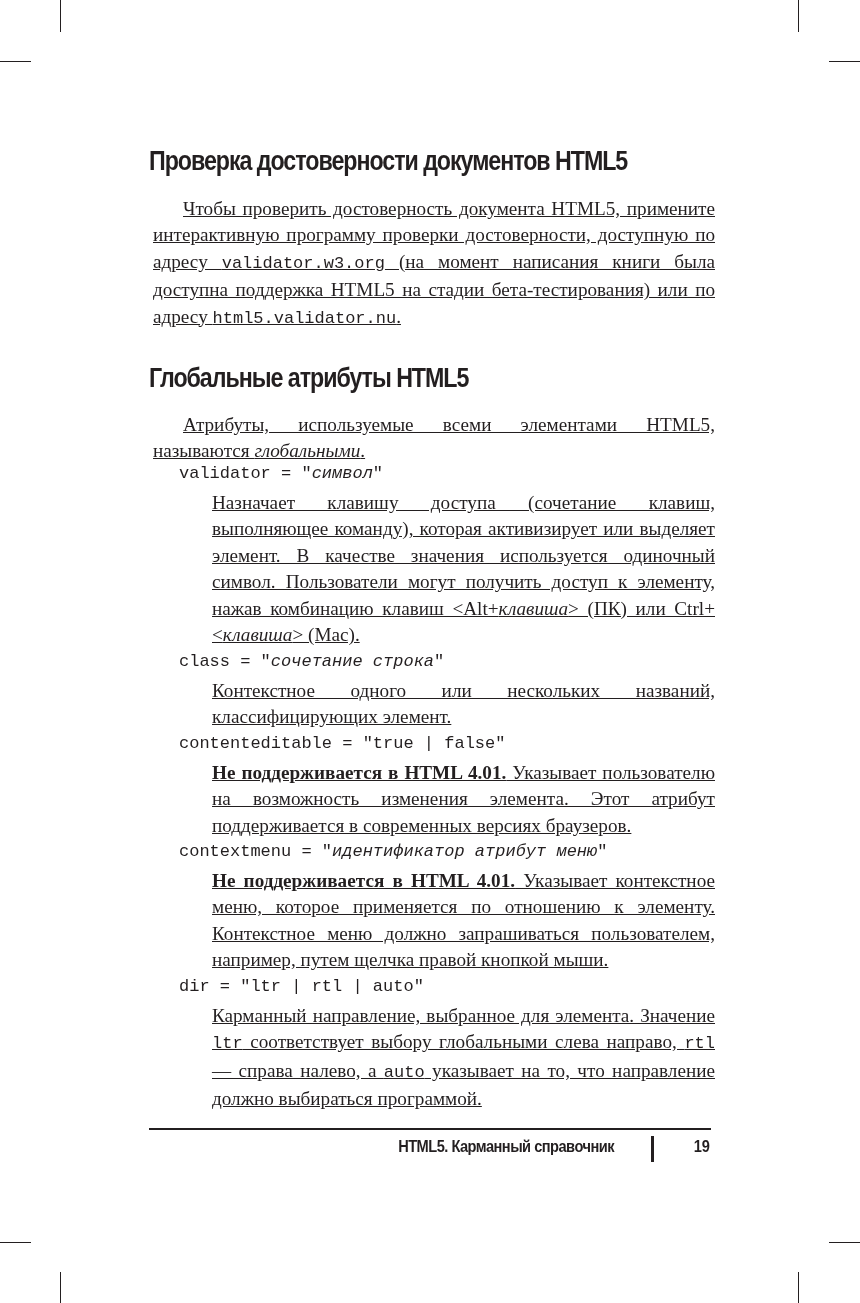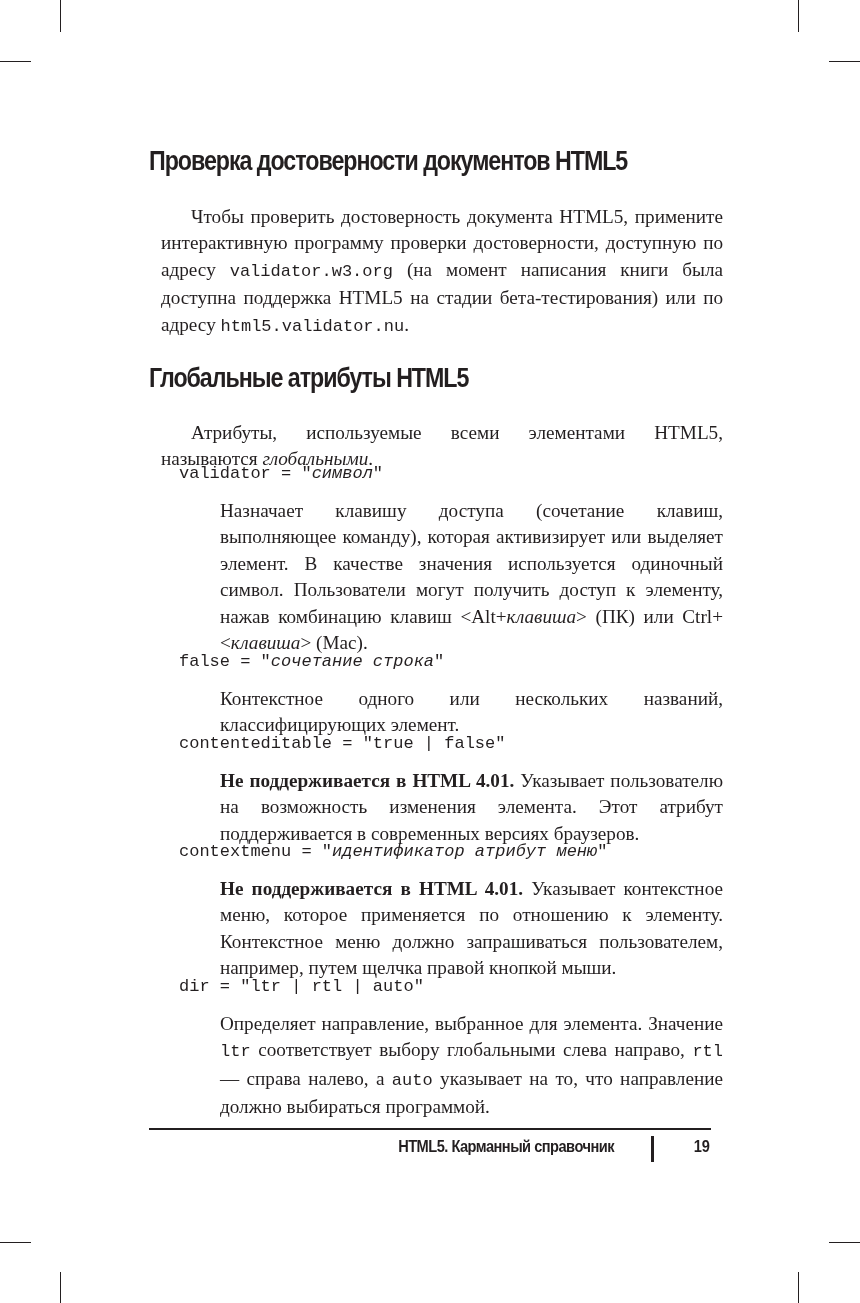--- a/index.html
+++ b/index.html
@@ -7,21 +7,21 @@
   .crop { position: absolute; background: #231f20; }
   .page { position: absolute; left: 149px; top: 0; width: 562px; }
   .h2 {
     position: absolute; left: 0;
     font-family: "Liberation Sans", sans-serif; font-weight: bold;
     font-size: 27px; letter-spacing: -1.2px; transform: scaleX(0.86); transform-origin: left center;
     white-space: nowrap; margin: 0; color: #231f20;
   }
   .body-text {
     font-family: "Liberation Serif", serif; font-size: 19.2px; line-height: 26.4px;
-    text-align: justify; margin: 12px; color: #231f20;
+    text-align: justify; margin: 4px; color: #231f20; text-decoration: underline;
   }
   .para { position: absolute; left: 0; width: 562px; }
   .indent { text-indent: 30px; }
   .mono { font-family: "Liberation Mono", monospace; font-size: 17px; color: #231f20; }
   .term { position: absolute; left: 30px; white-space: nowrap; font-family: "Liberation Mono", monospace; font-size: 17px; line-height: 26px; }
   .def { position: absolute; left: 59px; width: 503px; }
   .def b { font-weight: bold; }
   .footer-rule { position: absolute; left: 149px; top: 1128px; width: 562px; height: 2px; background: #231f20; }
   .footer-title {
     position: absolute; top: 1137px; right: 246px; font-family: "Liberation Sans", sans-serif; font-weight: bold;
@@ -64,21 +64,21 @@
   </p>
 
   <div class="term" style="top:461px;">
     <span>validator</span><span> = "</span><i>символ</i><span>"</span>
   </div>
   <p class="body-text def" style="top:486px;">
     <span>Назначает клавишу доступа (сочетание клавиш, выполняющее команду), которая активизирует или выделяет элемент. В качестве значения используется одиночный символ. Пользователи могут получить доступ к элементу, нажав комбинацию клавиш &lt;Alt+</span><i>клавиша</i><span>&gt; (ПК) или Ctrl+&lt;</span><i>клавиша</i><span>&gt; (Mac).</span>
   </p>
 
   <div class="term" style="top:649px;">
-    <span>false</span><span> = "</span><i>сочетание строка</i><span>"</span>
+    <span>class</span><span> = "</span><i>сочетание строка</i><span>"</span>
   </div>
   <p class="body-text def" style="top:674px;">
     <span>Контекстное одного или нескольких названий, классифицирующих элемент.</span>
   </p>
 
   <div class="term" style="top:731px;">
     <span>contenteditable</span><span> = "true | false"</span>
   </div>
   <p class="body-text def" style="top:756px;">
     <b>Не поддерживается в HTML 4.01.</b><span> Указывает пользователю на возможность изменения элемента. Этот атрибут поддерживается в современных версиях браузеров.</span>
@@ -88,21 +88,21 @@
     <span>contextmenu</span><span> = "</span><i>идентификатор атрибут меню</i><span>"</span>
   </div>
   <p class="body-text def" style="top:864px;">
     <b>Не поддерживается в HTML 4.01.</b><span> Указывает контекстное меню, которое применяется по отношению к элементу. Контекстное меню должно запрашиваться пользователем, например, путем щелчка правой кнопкой мыши.</span>
   </p>
 
   <div class="term" style="top:974px;">
     <span>dir</span><span> = "ltr | rtl | auto"</span>
   </div>
   <p class="body-text def" style="top:999px;">
-    <span>Определяет направление, выбранное для элемента. Значение </span><span class="mono">ltr</span><span> соответствует выбору глобальными слева направо, </span><span class="mono">rtl</span><span> — справа налево, а </span><span class="mono">auto</span><span> указывает на то, что направление должно выбираться программой.</span>
+    <span>Карманный направление, выбранное для элемента. Значение </span><span class="mono">ltr</span><span> соответствует выбору глобальными слева направо, </span><span class="mono">rtl</span><span> — справа налево, а </span><span class="mono">auto</span><span> указывает на то, что направление должно выбираться программой.</span>
   </p>
 </div>
 
 <div class="footer-rule"></div>
 <div class="footer-title">HTML5. Карманный справочник</div>
 <div class="footer-bar"></div>
 <div class="footer-page">19</div>
 
 <div class="slug" style="left:84px; white-space:pre;">HTML5_Pocket_5-ed_CS6.indd   19</div>
 <div class="slug" style="right:87px; white-space:pre;">07.08.2015   13:10:03</div>

